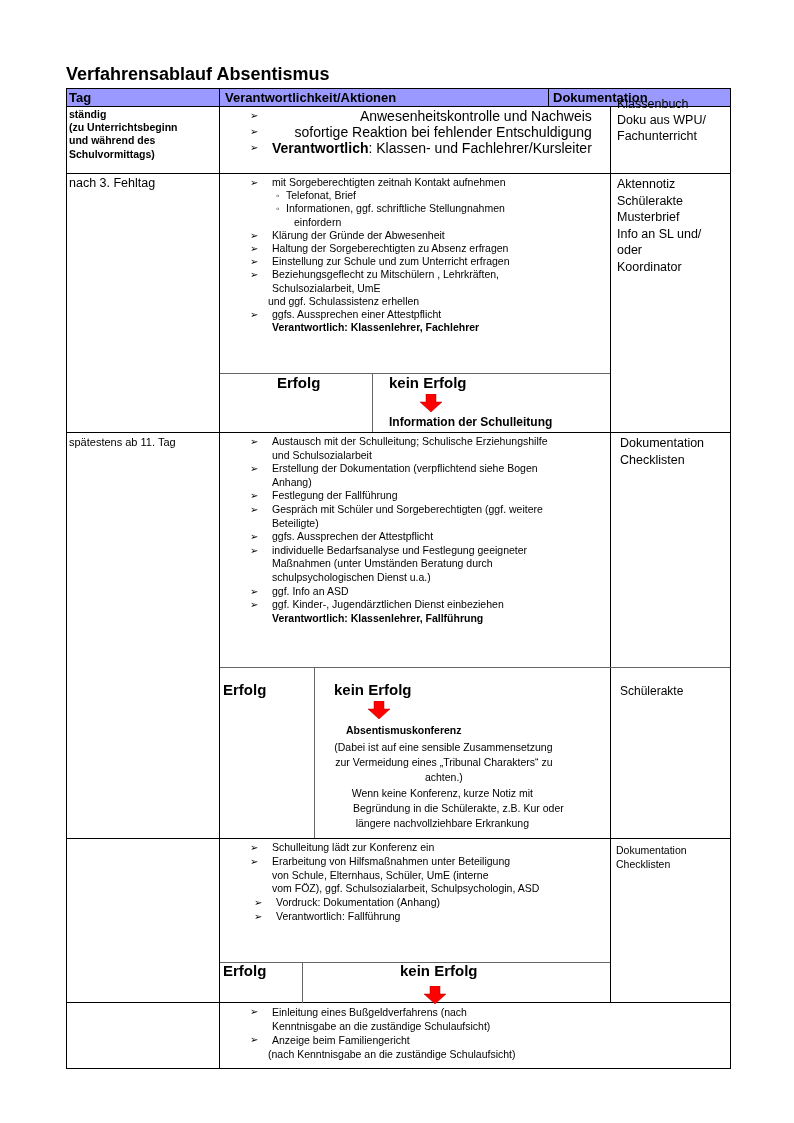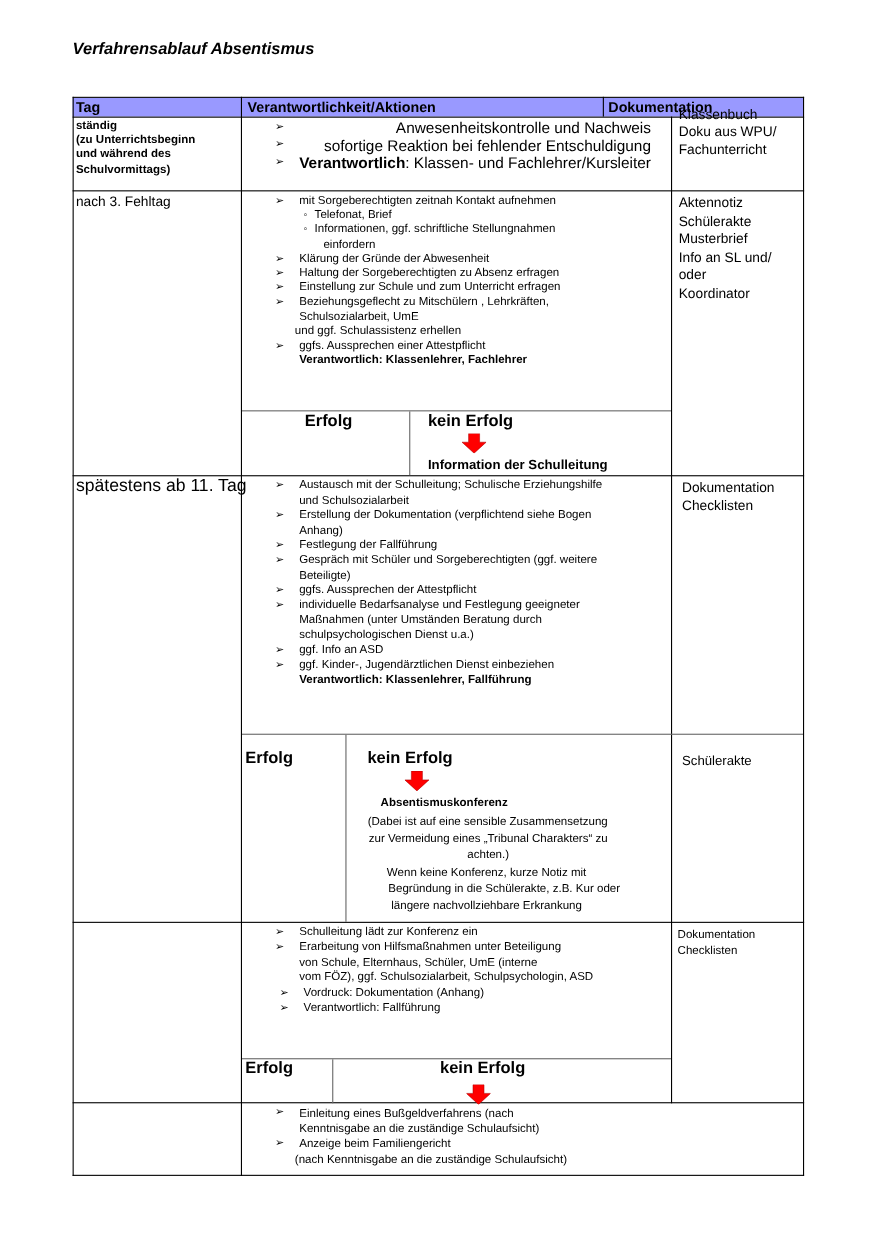--- a/index.html
+++ b/index.html
@@ -1,19 +1,19 @@
 <!DOCTYPE html>
 <html><head>
 <meta charset="utf-8">
 <style>
   html, body { margin:0; padding:0; background:#fff; }
   body { width:794px; height:1123px; position:relative; overflow:hidden;
          font-family:"Liberation Sans", "DejaVu Sans", sans-serif; color:#000; }
   .abs { position:absolute; }
-  .title { left:66px; top:36px; font-size:15px; font-weight:bold;font-style:italic; }
+  .title { left:66px; top:64px; font-size:18px; font-weight:bold; }
   .hline { position:absolute; height:1px; background:#000; }
   .vline { position:absolute; width:1px; background:#000; }
   .gline { background:#666; }
   .hdr { position:absolute; left:66px; top:89px; width:664px; height:17px; background:#9999ff; }
   .hdr-text { position:absolute; top:89px; font-size:13px; font-weight:bold; line-height:17px; }
   .cell-text { position:absolute; font-size:11.5px; line-height:14.5px; }
   .small { font-size:10.5px; line-height:13.2px; }
   .b { font-weight:bold; }
   ul.items { list-style:none; margin:0; padding:0; }
   ul.items li { position:relative; padding-left:22px; }
@@ -90,21 +90,21 @@
 </div>
 <div class="hline gline" style="left:220px; top:373px; width:390px;"></div>
 <div class="vline gline" style="left:372px; top:374px; height:58px;"></div>
 <div class="abs big" style="left:277px; top:374px;">Erfolg</div>
 <div class="abs big" style="left:389px; top:374px;">kein Erfolg</div>
 <svg class="arrow" style="left:420px; top:394px;" viewBox="0 0 22 18">
     <polygon points="6,0 16,0 16,8 22,8 11,18 0,8 6,8" fill="#ff0000" stroke="#a00" stroke-width="0.5"></polygon>
   </svg>
 <div class="abs b" style="left:389px; top:415px; font-size:12px;">Information der Schulleitung</div>
 
-<div class="cell-text" style="left:69px; top:435px; font-size:16px;">spätestens ab 11. Tag</div>
+<div class="cell-text" style="left:69px; top:435px; font-size:11px;">spätestens ab 11. Tag</div>
 <ul class="items cell-text small" style="left:250px; top:435px; line-height:13.6px;">
   <li>Austausch mit der Schulleitung; Schulische Erziehungshilfe</li>
   <li class="nob">und Schulsozialarbeit</li>
   <li>Erstellung der Dokumentation (verpflichtend siehe Bogen</li>
   <li class="nob">Anhang)</li>
   <li>Festlegung der Fallführung</li>
   <li>Gespräch mit Schüler und Sorgeberechtigten (ggf. weitere</li>
   <li class="nob">Beteiligte)</li>
   <li>ggfs. Aussprechen der Attestpflicht</li>
   <li>individuelle Bedarfsanalyse und Festlegung geeigneter</li>

